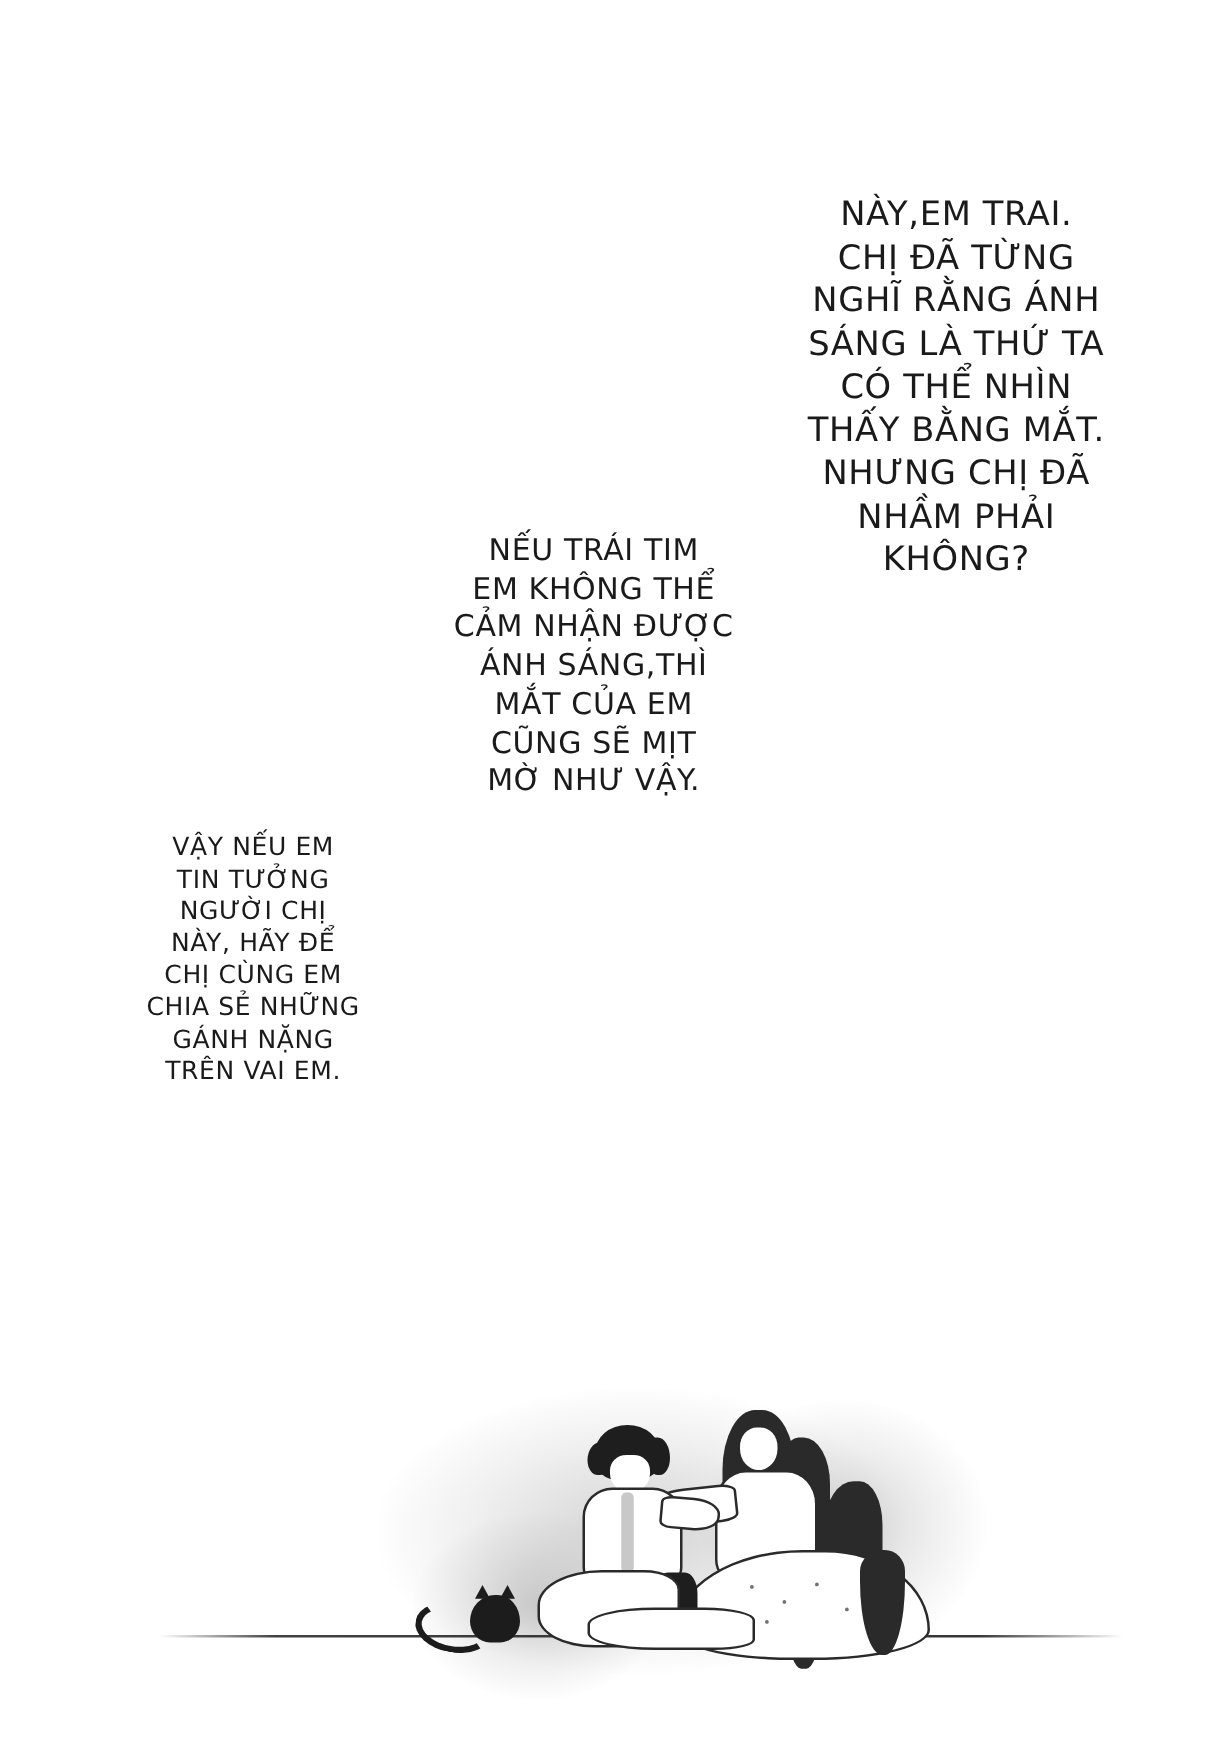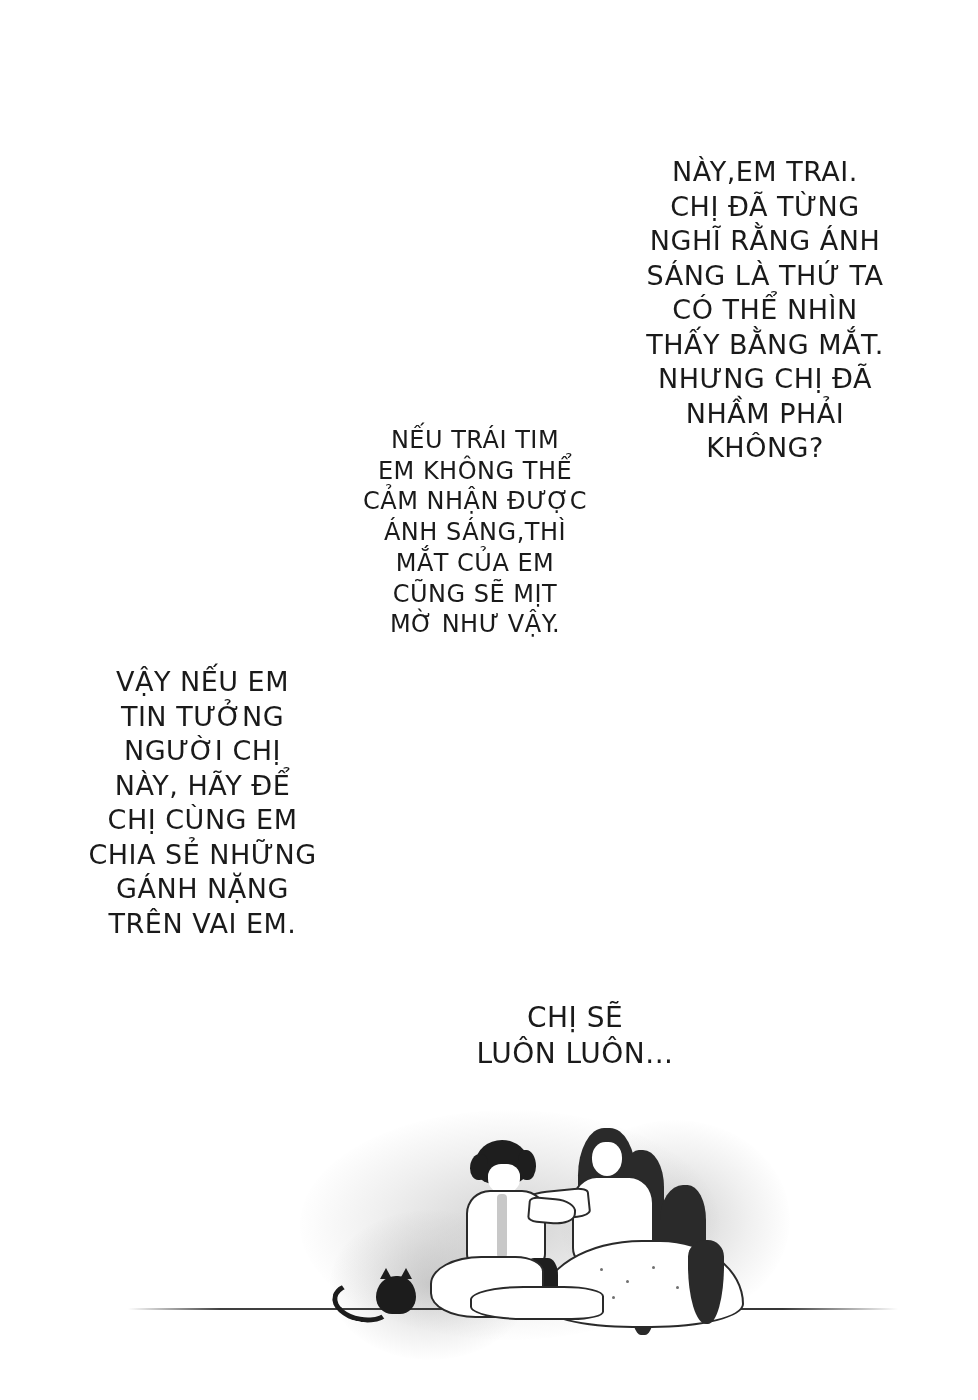--- a/index.html
+++ b/index.html
@@ -46,21 +46,21 @@
   #text-2 {
     left: 330px;
     top: 425px;
     width: 290px;
     font-size: 24px;
   }
   #text-3 {
     left: 70px;
     top: 665px;
     width: 265px;
-    font-size: 27px;
+    font-size: 20px;
   }
   #text-4 {
     left: 410px;
     top: 1000px;
     width: 330px;
     font-size: 28px;
   }
 
   
   #artwork {
@@ -172,22 +172,20 @@
 
   <div class="balloon-text" id="text-3">VẬY NẾU EM
 TIN TƯỞNG
 NGƯỜI CHỊ
 NÀY, HÃY ĐỂ
 CHỊ CÙNG EM
 CHIA SẺ NHỮNG
 GÁNH NẶNG
 TRÊN VAI EM.</div>
 
-  <div class="balloon-text" id="text-4">CHỊ SẼ
-LUÔN LUÔN...</div>
 
   <div id="artwork">
 
     <div class="smudge s1"></div>
     <div class="smudge s2"></div>
     <div class="smudge s3"></div>
 
     <div class="ground-line faded"></div>
 
     <div class="figure">

